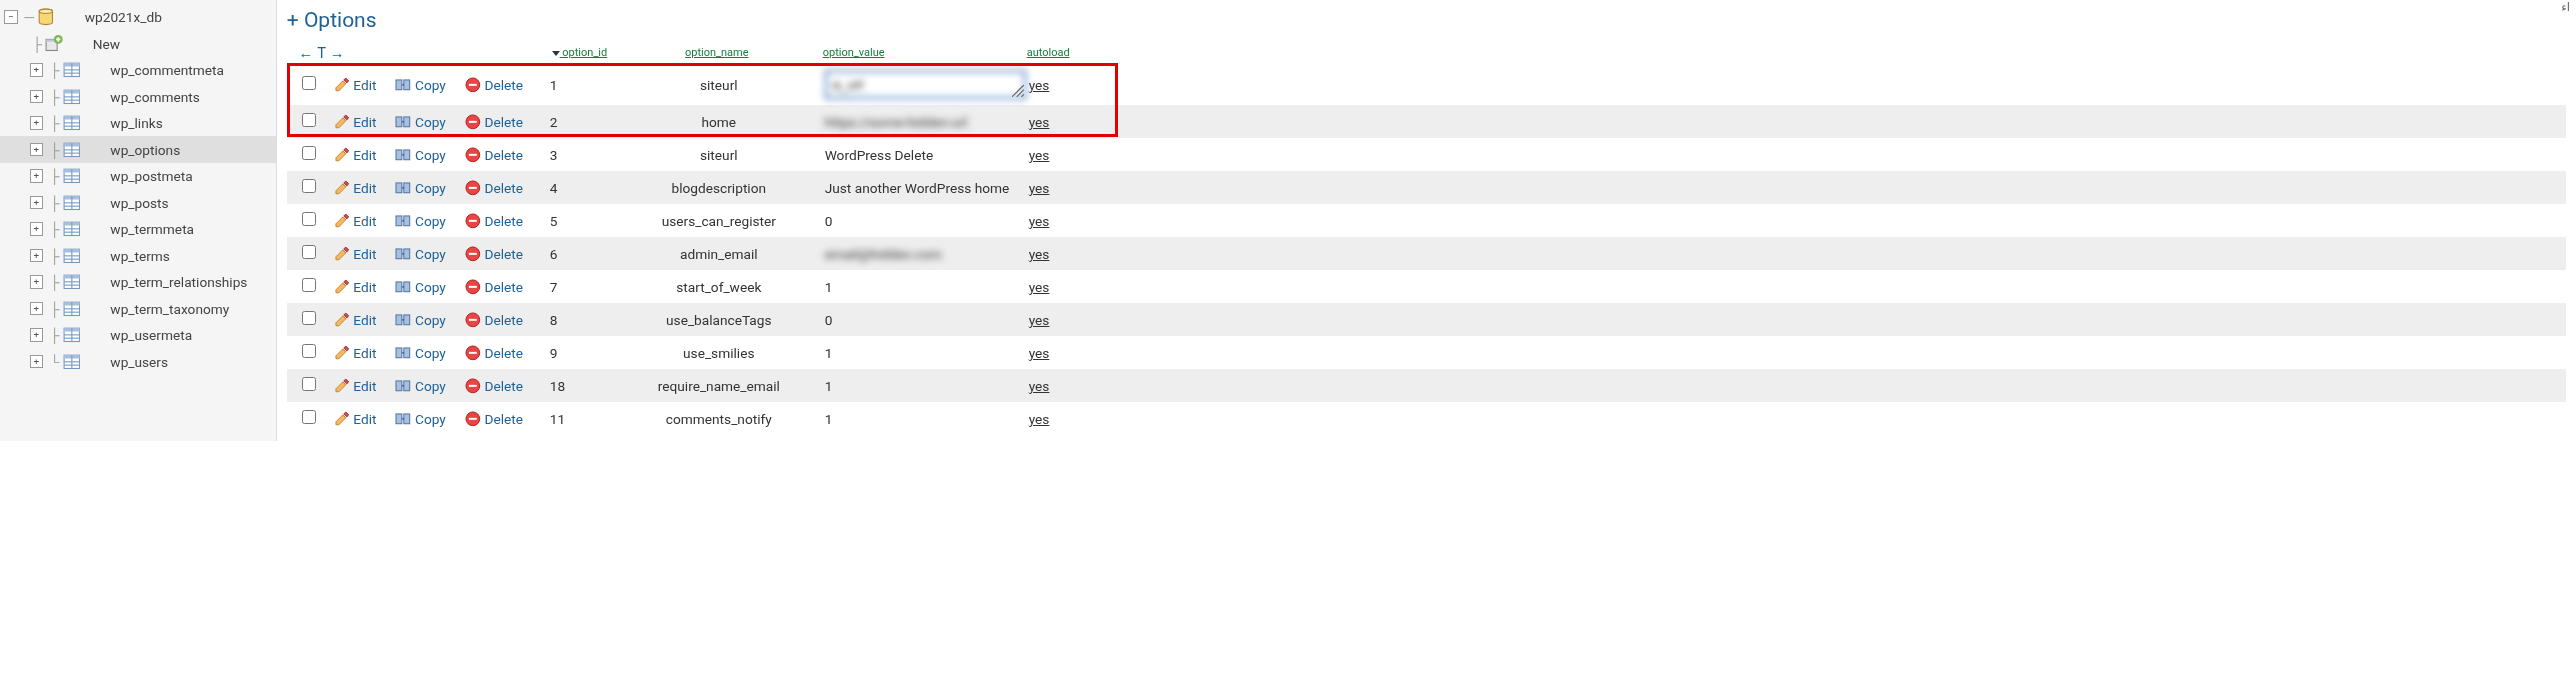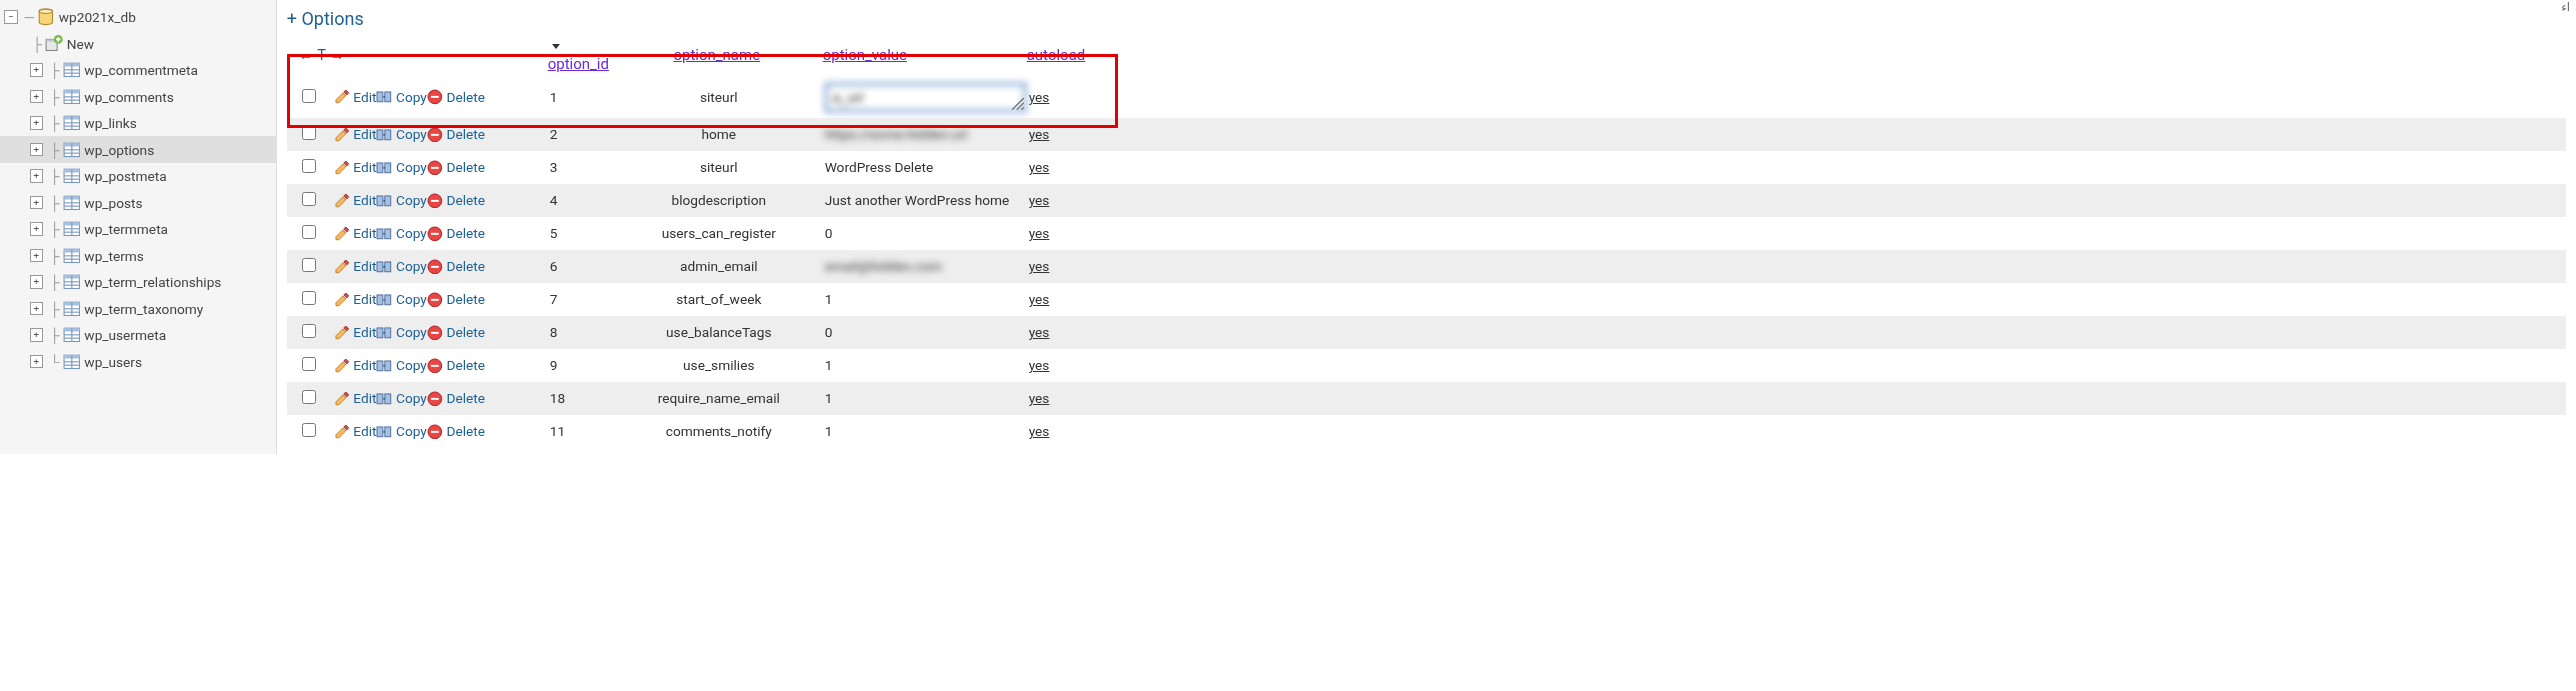--- a/index.html
+++ b/index.html
@@ -56,38 +56,39 @@
       width: 15.7px;
       text-align: center;
       color: #999;
     }
     .tree-icon {
       display: inline-flex;
       margin-right: 3.9px;
     }
     .tree-label {
       color: #444;
+      margin-left: 26px;
     }
     
     .db-icon svg, .table-icon svg, .new-icon svg {
       width: 17.7px;
       height: 17.7px;
     }
     
     
     .main {
       flex: 1;
       padding: 5.9px 9.8px;
     }
     .options-link {
       color: #1f6197;
-      font-size: 18px;
+      font-size: 21px;
       padding: 2px 0;
       display: inline-block;
-      margin-bottom: 2px;
+      margin-bottom: 8px;
     }
     .sort-arrows {
       color: #1f6197;
       font-size: 14.7px;
       letter-spacing: 3.9px;
       padding: 2px 9.8px 2px 11.8px;
       width: 253px;
     }
     
     
@@ -98,23 +99,23 @@
       position: absolute;
       border: 3.9px solid #e20000;
       pointer-events: none;
       z-index: 10;
     }
     .header-row {
       display: flex;
       align-items: center;
     }
     .header-cell {
-      color: #6d28d9;
+      color: #15803d;
       text-decoration: underline;
-      font-size: 15px;
+      font-size: 11px;
       text-align: left;
       padding: 3.9px 7.9px;
     }
     .col-check { width: 39px; padding-left: 15.7px; }
     .col-actions { width: 216px; }
     .col-id { width: 79px; }
     .col-name { width: 196px; text-align: center; }
     .col-value { width: 204px; }
     .col-autoload { width: 88px; text-decoration: underline; }
     
@@ -137,21 +138,21 @@
       padding-left: 15.7px;
     }
     .cell input[type="checkbox"] {
       width: 13.7px;
       height: 13.7px;
     }
     
     .actions-group {
       display: flex;
       align-items: center;
-      gap: 0;
+      gap: 19px;
     }
     .action-btn {
       display: inline-flex;
       align-items: center;
       gap: 3.9px;
       color: #1f6197;
       cursor: pointer;
     }
     .action-btn .icon {
       display: inline-flex;

